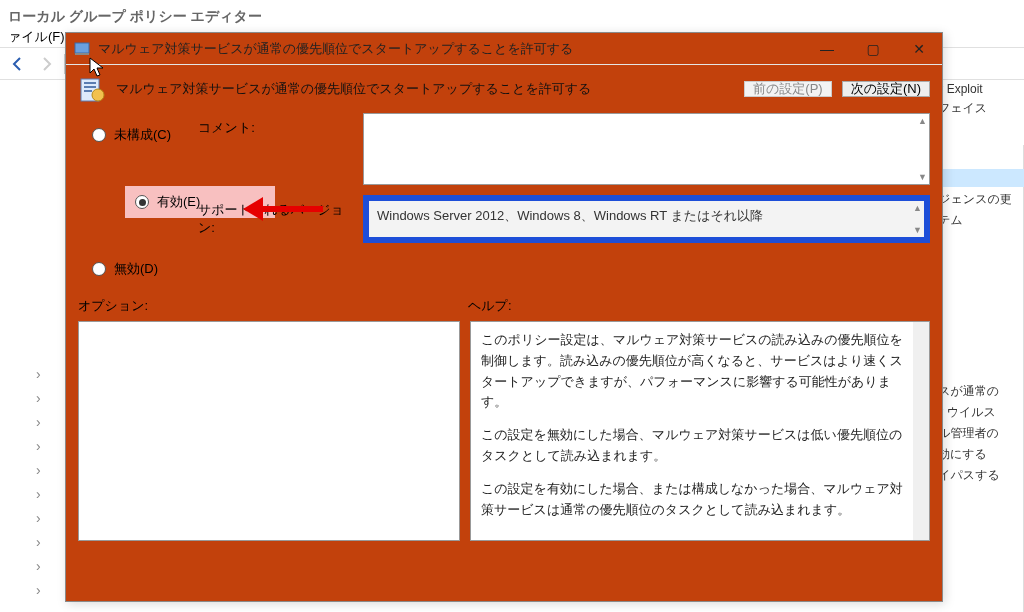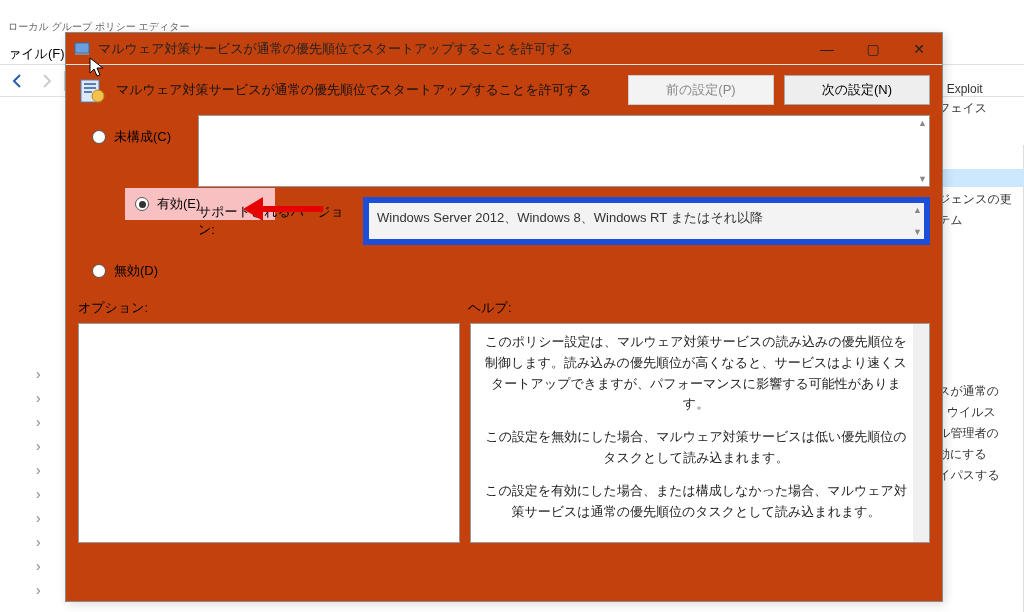--- a/index.html
+++ b/index.html
@@ -14,25 +14,26 @@
     }
     .parent-window {
       position: absolute;
       top: 0;
       left: 0;
       width: 1024px;
       height: 612px;
       background: #fff;
     }
     .parent-title {
-      padding: 20px 8px;
+      padding: 8px 8px;
       color: #666;
-      font-size: 10px;
+      font-size: 14px;
       height: 24px;
       border-bottom: 1px solid transparent;
+      font-weight: bold;
     }
     .parent-menu {
       padding: 4px 8px;
       font-size: 13px;
       height: 24px;
       border-bottom: 1px solid #e0e0e0;
     }
     .parent-toolbar {
       padding: 4px 8px;
       height: 32px;
@@ -107,22 +108,22 @@
     .dlg-header {
       display: flex;
       align-items: center;
       padding: 10px 12px;
       gap: 10px;
     }
     .dlg-header-icon { width: 28px; height: 28px; }
     .dlg-header-text { flex: 1; font-size: 13px; color: #111; }
     .nav-btns { display: flex; gap: 10px; }
     .nav-btn {
-      height: 30px;
-      padding: 0 37px;
+      height: 16px;
+      padding: 0 8px;
       border: 1px solid #aaa;
       background: #eee;
       font-size: 13px;
       display: flex; align-items: center; justify-content: center;
     }
     .nav-btn.disabled { color: #888; background: #f3f3f3; border-color: #ccc; }
 
     .radio-row {
       display: flex;
       align-items: center;
@@ -228,21 +229,21 @@
     .help-pane {
       flex: 1;
       border: 1px solid #999;
       background: #fff;
       position: relative;
       padding: 8px 18px 8px 10px;
       font-size: 13px;
       line-height: 1.6;
       color: #222;
     }
-    .help-pane p { margin-bottom: 12px; text-align: center; }
+    .help-pane p { margin-bottom: 12px; }
     .help-scroll {
       position: absolute;
       right: 0; top: 0; bottom: 0;
       width: 16px;
       background: #f0f0f0;
     }
 
     .cursor {
       position: absolute;
       left: 88px;
@@ -356,20 +357,21 @@
         </label>
         <label class="radio-row">
           <span class="radio-circle"></span>
           <span>無効(D)</span>
         </label>
       </div>
     </div>
 
     <div class="fields-col">
       <div class="field-row">
+        <div class="field-label">コメント:</div>
         <div class="textarea-box">
           <span class="scroll-hint-up">▲</span>
           <span class="scroll-hint-down">▼</span>
         </div>
       </div>
       <div class="field-row">
         <div class="field-label">サポートされるバージョン:</div>
         <div class="support-box">
           <span>Windows Server 2012、Windows 8、Windows RT またはそれ以降</span>
           <span class="scroll-hint-up">▲</span>

